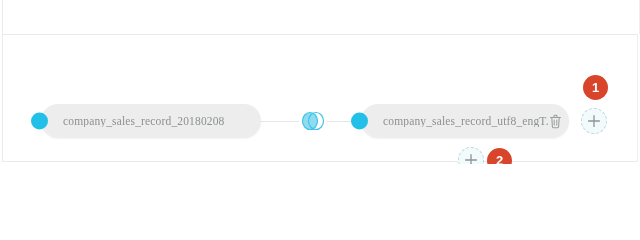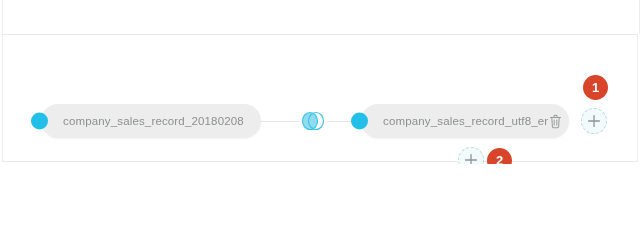--- a/index.html
+++ b/index.html
@@ -67,20 +67,21 @@
   
   .node {
     position: absolute;
     height: 34px;
     border-radius: 17px;
     background: #ededed;
     display: flex;
     align-items: center;
     box-sizing: border-box;
     box-shadow: 0 1px 2px rgba(0,0,0,0.05);
+    font-family: Liberation Serif, serif;
   }
   .node-1 { left: 38px; top: 69px; width: 220px; padding-left: 22px; }
   .node-2 { left: 358px; top: 69px; width: 208px; padding-left: 22px; }
 
   .node-dot {
     position: absolute;
     left: -10px;
     top: 50%;
     transform: translateY(-50%);
     width: 17px;

